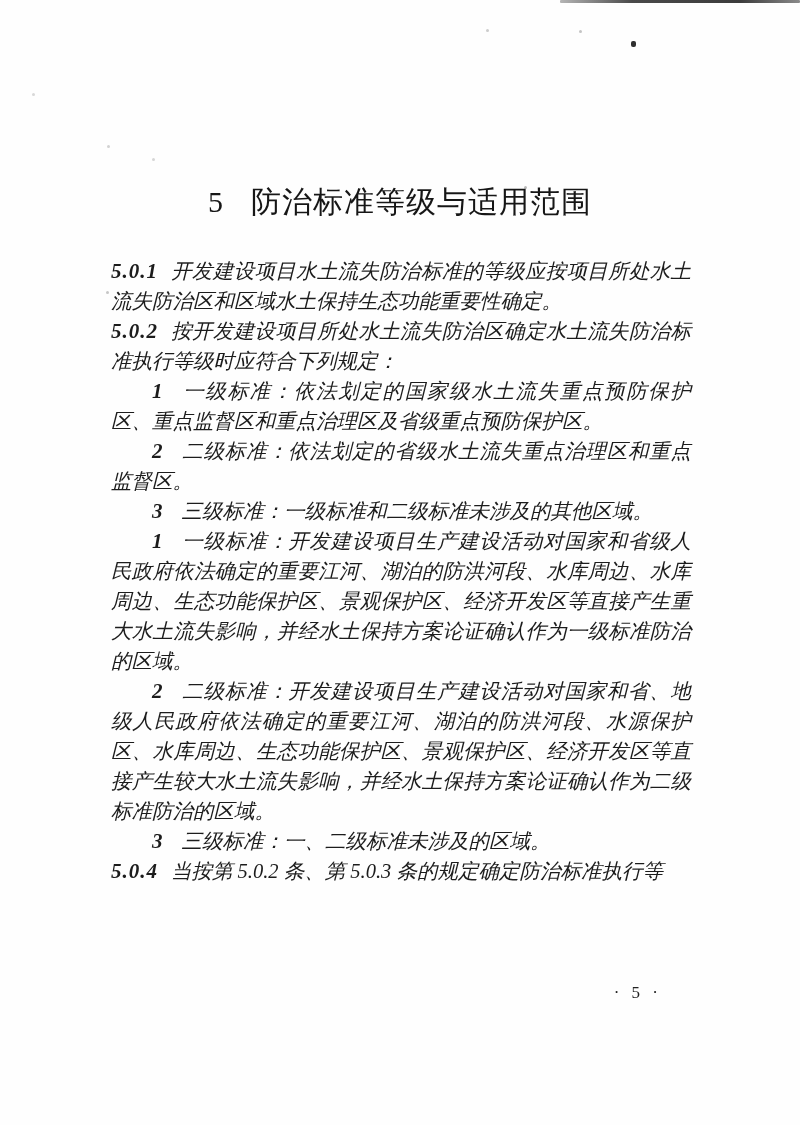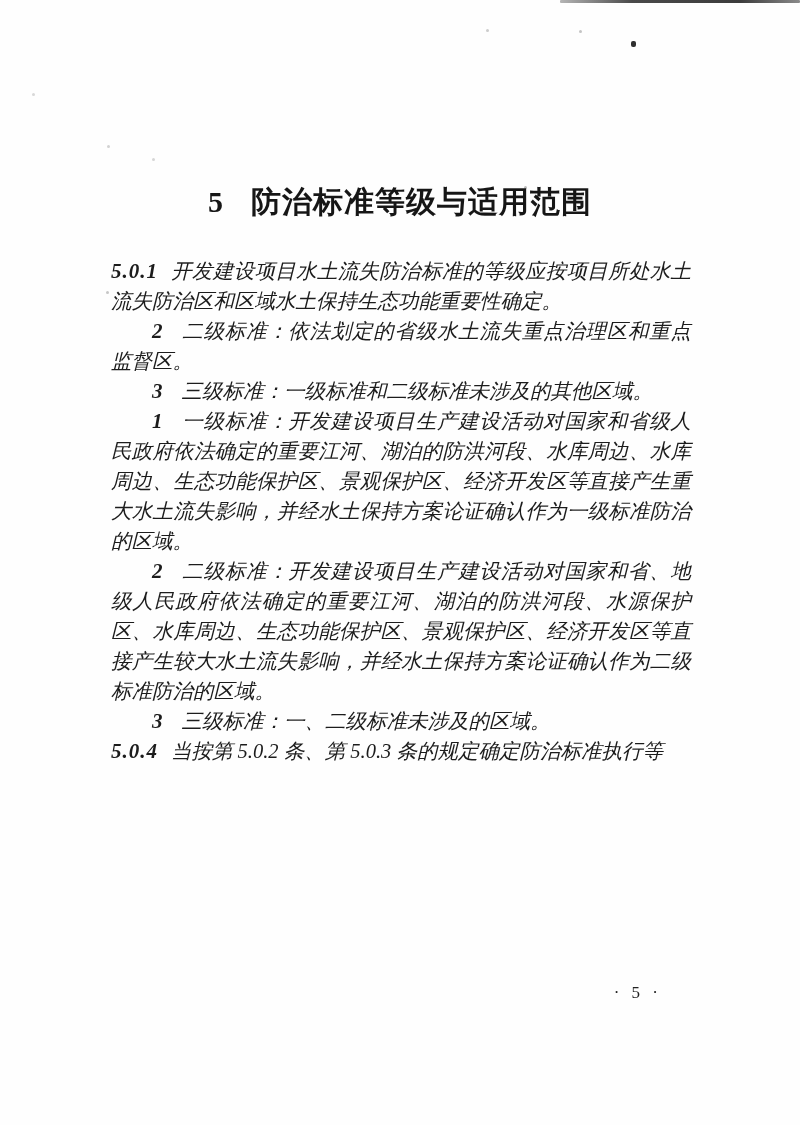--- a/index.html
+++ b/index.html
@@ -19,21 +19,21 @@
 
   
   .chapter-heading {
     position: absolute;
     top: 162px;
     left: 0;
     width: 800px;
     text-align: center;
     font-size: 30px;
     line-height: 40px;
-    font-weight: bold;
+    font-weight: normal;
     letter-spacing: 1px;
     color: #161616;
     white-space: nowrap;
   }
   .chapter-heading .chapter-number {
     margin-right: 27px;
   }
 
   
   .page-body {
@@ -120,21 +120,27 @@
   <h1 class="chapter-heading">
     <span class="chapter-number">5</span><span class="chapter-title">防治标准等级与适用范围</span>
   </h1>
 
   <main class="page-body">
 
     <p class="clause">
       <span class="num">5.0.1</span><span>开发建设项目水土流失防治标准的等级应按项目所处水土流失防治区和区域水土保持生态功能重要性确定。</span>
     </p>
 
+    <p class="clause">
+      <span class="num">5.0.2</span><span>按开发建设项目所处水土流失防治区确定水土流失防治标准执行等级时应符合下列规定：</span>
+    </p>
 
+    <p class="item">
+      <span class="num">1</span><span>一级标准：依法划定的国家级水土流失重点预防保护区、重点监督区和重点治理区及省级重点预防保护区。</span>
+    </p>
 
     <p class="item">
       <span class="num">2</span><span>二级标准：依法划定的省级水土流失重点治理区和重点监督区。</span>
     </p>
 
     <p class="item">
       <span class="num">3</span><span>三级标准：一级标准和二级标准未涉及的其他区域。</span>
     </p>
 
 

